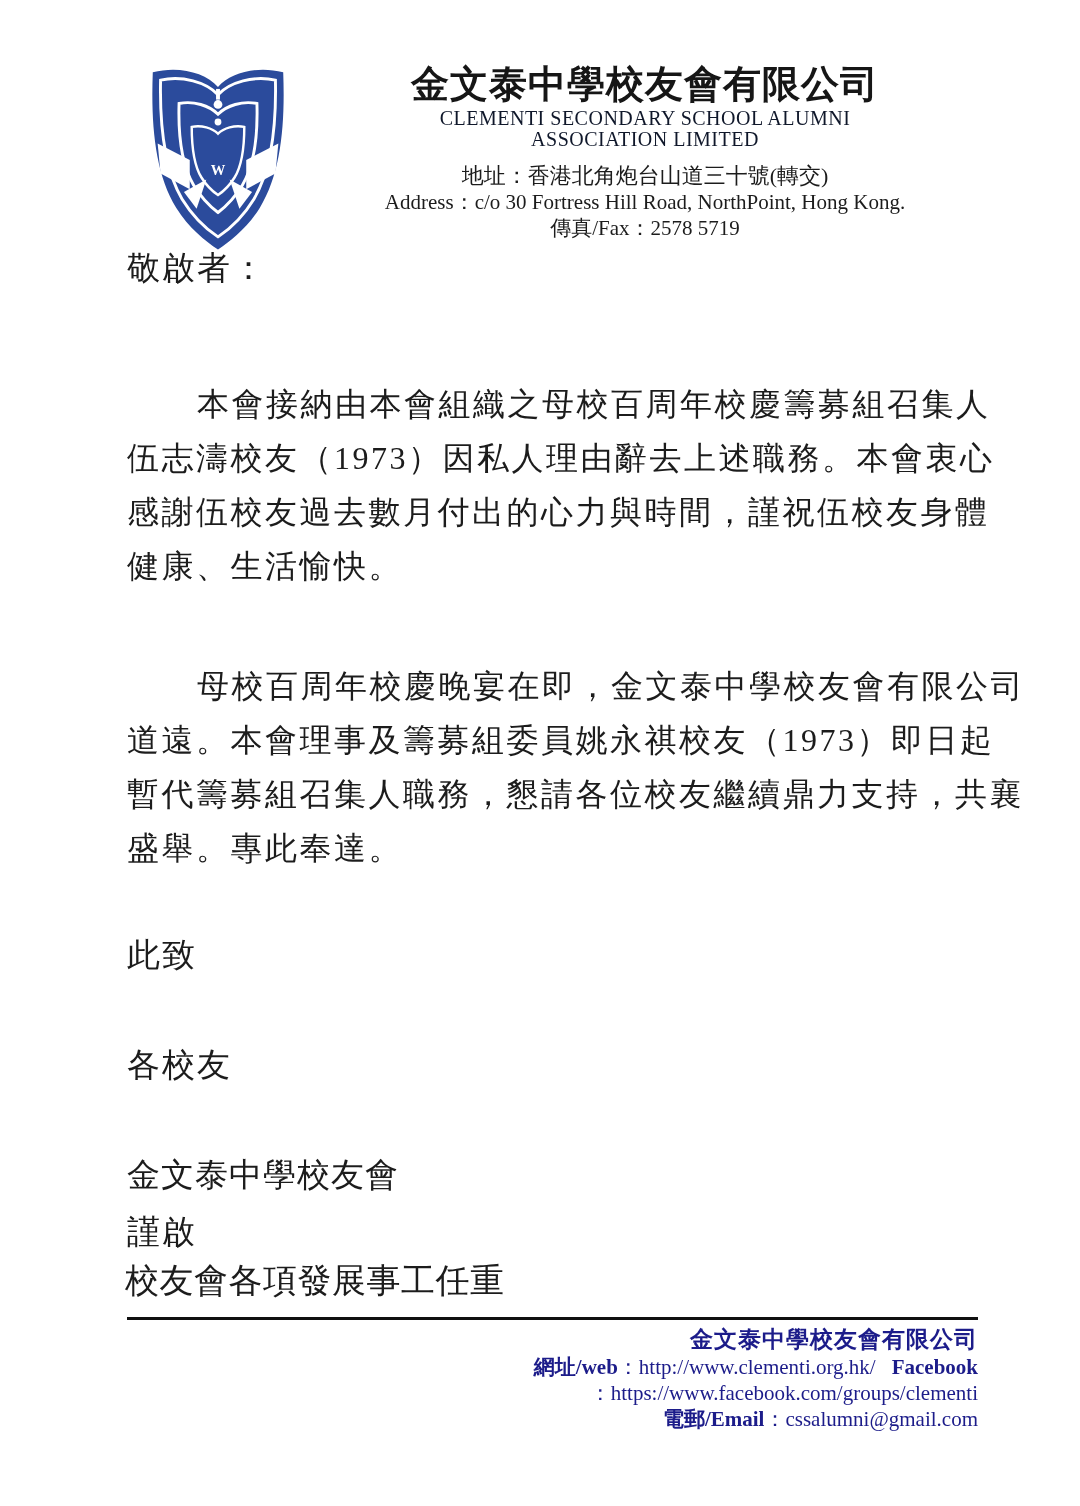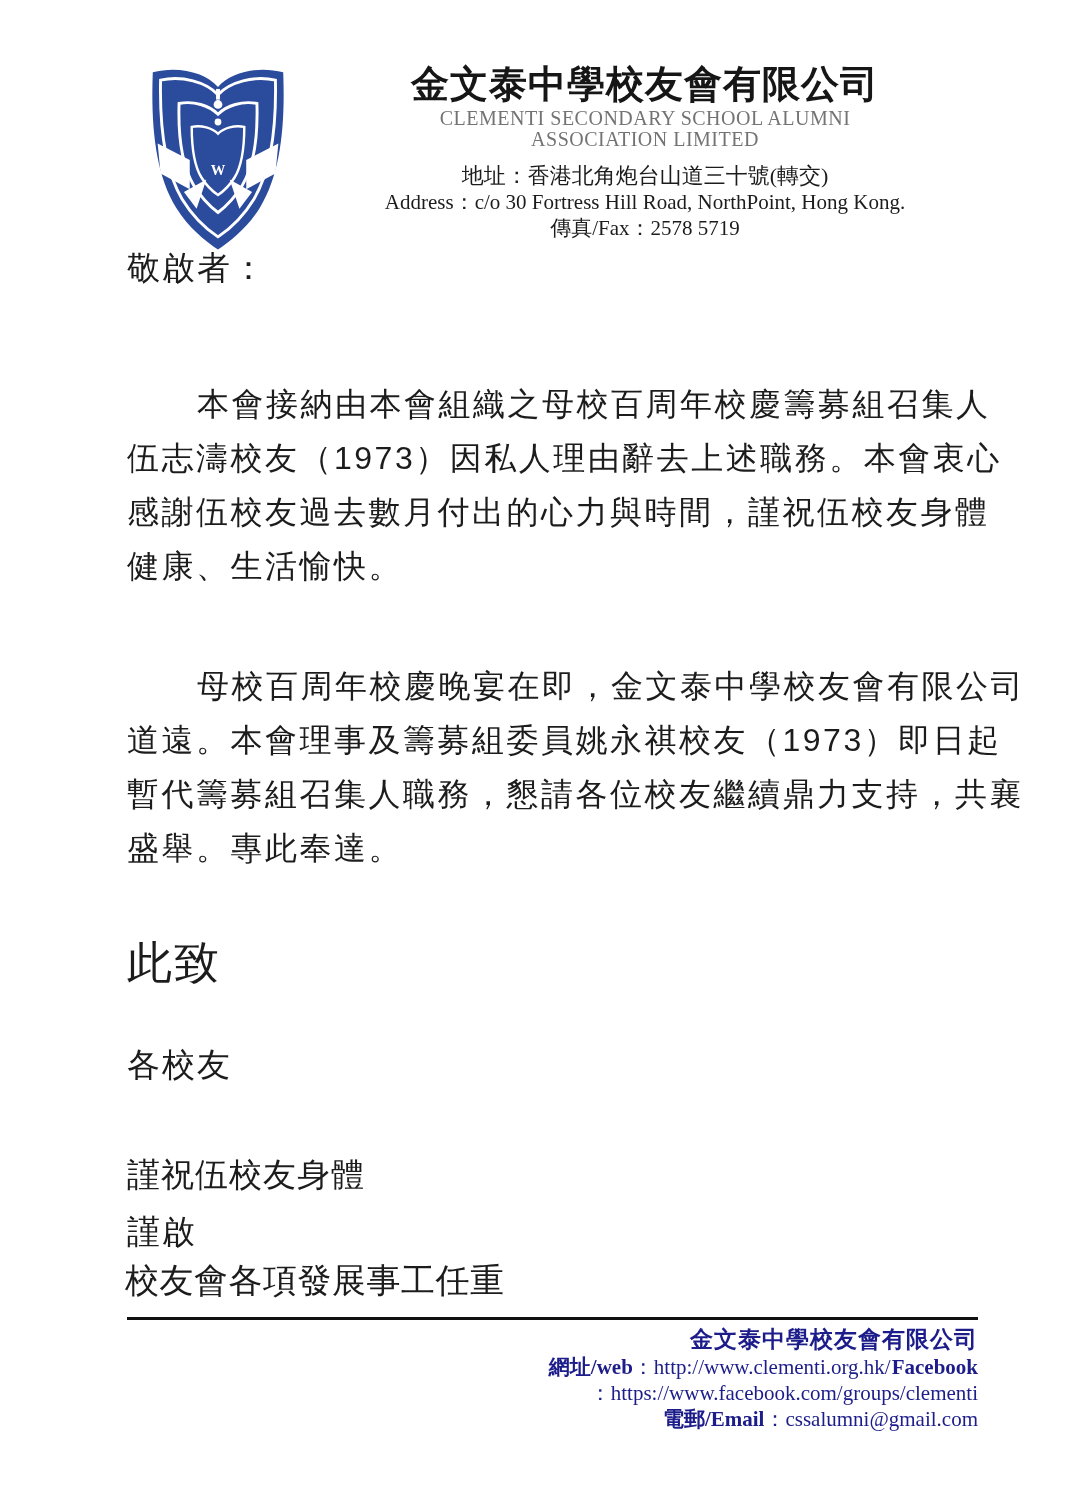--- a/index.html
+++ b/index.html
@@ -21,66 +21,66 @@
     font-family:"Liberation Serif", serif;
     font-weight:bold;
     font-size:38px;line-height:48px;
     letter-spacing:1px;
     color:#161616;
   }
   .org-en{
     font-family:"Liberation Serif", serif;
     font-size:20px;line-height:21px;
     letter-spacing:.5px;
-    color:#737373;
+    color:#0f172a;
   }
   .addr-zh{
     font-family:"Liberation Serif", serif;
     font-size:22px;line-height:27px;margin-top:12px;
   }
   .addr-en,.fax{
     font-family:"Liberation Serif", serif;
     font-size:21px;line-height:26px;
   }
   
   .salutation{
     position:absolute;left:127px;top:246px;
     font-size:33px;letter-spacing:2px;
   }
-  .para{position:absolute;left:127px;width:845px;}
+  .para{position:absolute;left:127px;width:845px;font-family:Liberation Serif, serif;}
   .p1{top:377px;}
   .p2{top:659px;}
   .para .line{
     font-size:32px;line-height:54px;
     letter-spacing:2.5px;
     white-space:nowrap;
   }
   .para .line.indent{text-indent:70px;}
-  .closing-to{position:absolute;left:127px;top:933px;font-size:45px;letter-spacing:2px;}
+  .closing-to{position:absolute;left:127px;top:933px;font-size:33px;letter-spacing:2px;}
   .recipient{position:absolute;left:127px;top:1043px;font-size:33px;letter-spacing:2px;}
   .sig-org{position:absolute;left:127px;top:1153px;font-size:33px;letter-spacing:1px;}
   .sig-respect{position:absolute;left:127px;top:1210px;font-size:33px;letter-spacing:2px;text-align:right;}
   .date-line{position:absolute;left:125px;top:1258px;font-size:34px;letter-spacing:0.5px;}
   
   .footer-rule{
     position:absolute;left:127px;top:1317px;width:851px;height:3px;
     background:#101010;
   }
   .footer{
     position:absolute;right:102px;top:1326px;
     text-align:right;
     color:#1c1c8a;
     font-family:"Liberation Serif", serif;
   }
   .f-org{
     font-size:23px;line-height:28px;font-weight:bold;letter-spacing:1px;
   }
   .f-line{font-size:21px;line-height:26px;}
   .f-line .b{font-weight:bold;}
-  .f-line .fb{margin-left:1px;}
+  .f-line .fb{margin-left:16px;}
 </style>
 </head>
 <body>
 
 <div class="page">
 
   <div class="logo">
     <svg viewBox="0 0 150 196" width="146" height="194" xmlns="http://www.w3.org/2000/svg">
       <path d="M75,24 C62,9 34,2 8,9 C6,62 10,112 32,148 C45,169 62,182 75,191 C88,182 105,169 118,148 C140,112 144,62 142,9 C116,2 88,9 75,24 Z" fill="#2b4b9c"></path>
       <path d="M75,32 C63,19 38,12 16,17 C15,63 19,107 38,139 C49,157 63,170 75,178 C87,170 101,157 112,139 C131,107 135,63 134,17 C112,12 87,19 75,32 Z" fill="none" stroke="#ffffff" stroke-width="3"></path>
@@ -117,21 +117,21 @@
 
   <div class="para p2">
     <div class="line indent">母校百周年校慶晚宴在即，金文泰中學校友會有限公司</div>
     <div class="line">道遠。本會理事及籌募組委員姚永祺校友（1973）即日起</div>
     <div class="line">暫代籌募組召集人職務，懇請各位校友繼續鼎力支持，共襄</div>
     <div class="line">盛舉。專此奉達。</div>
   </div>
 
   <div class="closing-to">此致</div>
   <div class="recipient">各校友</div>
-  <div class="sig-org">謹祝伍校友身體</div>
+  <div class="sig-org">金文泰中學校友會</div>
   <div class="sig-respect">謹啟</div>
   <div class="date-line">校友會各項發展事工任重</div>
 
   <div class="footer-rule"></div>
   <div class="footer">
     <div class="f-org">金文泰中學校友會有限公司</div>
     <div class="f-line"><span class="b">網址/web</span><span>：http://www.clementi.org.hk/</span><span class="b fb">Facebook</span></div>
     <div class="f-line"><span>：https://www.facebook.com/groups/clementi</span></div>
     <div class="f-line"><span class="b">電郵/Email</span><span>：cssalumni@gmail.com</span></div>
   </div>

